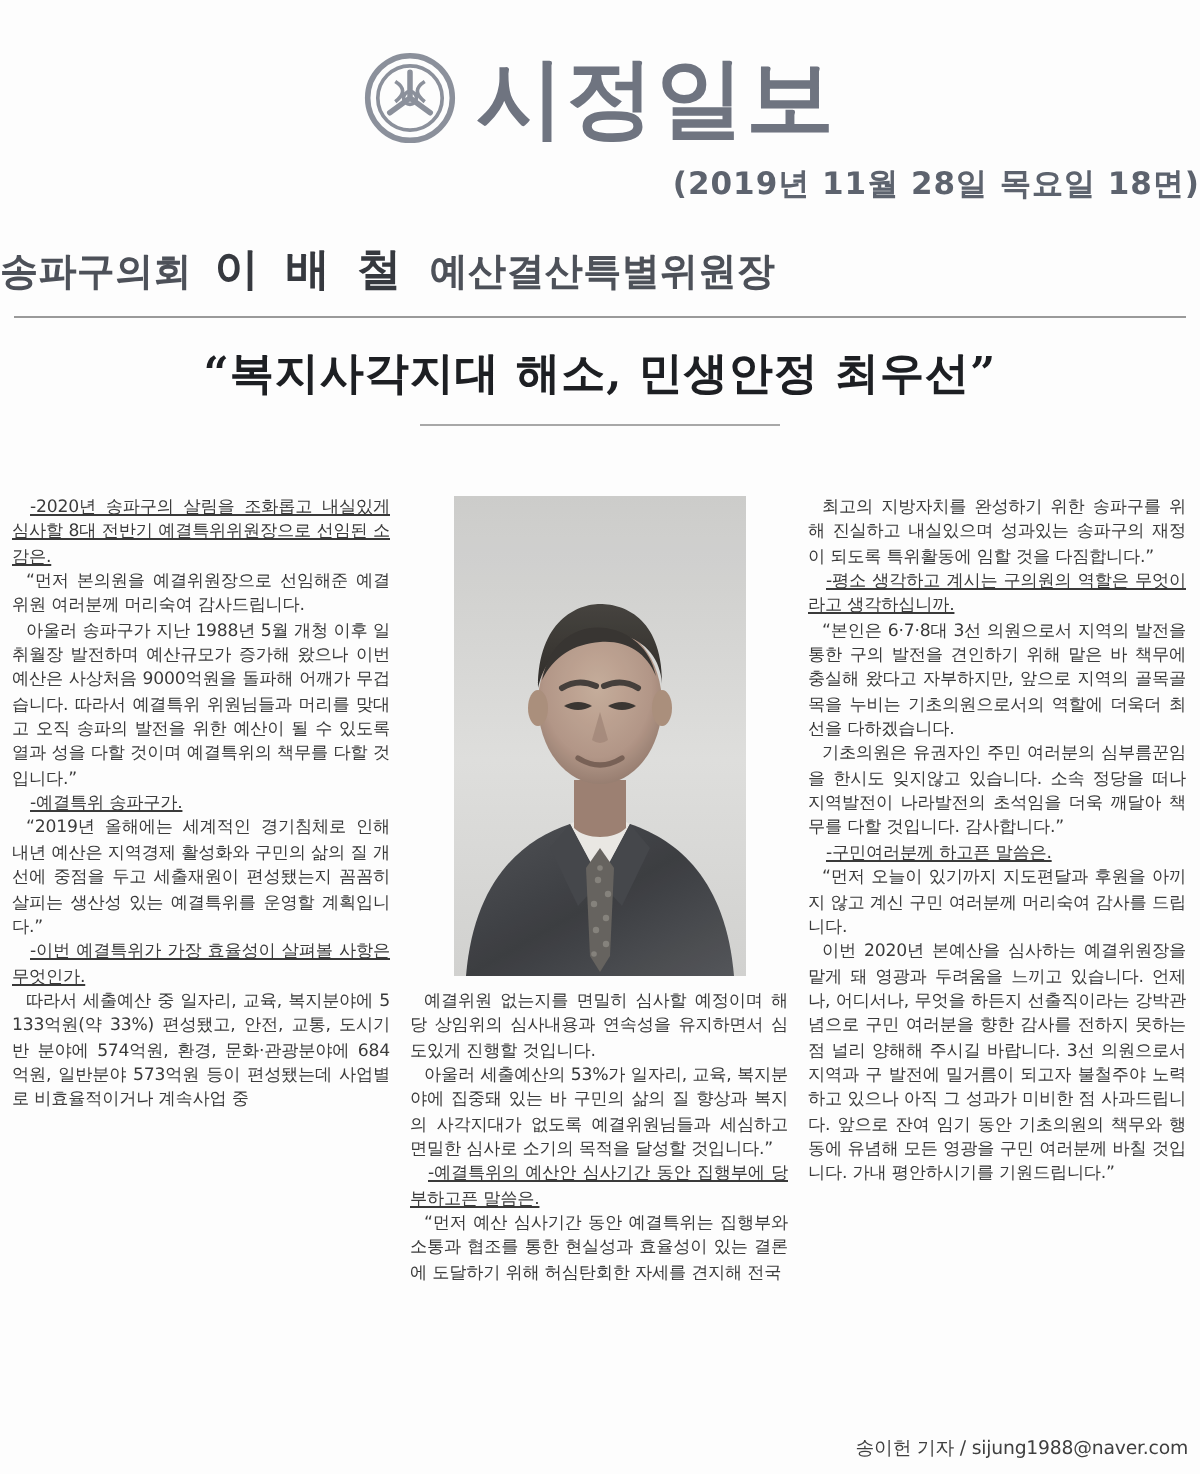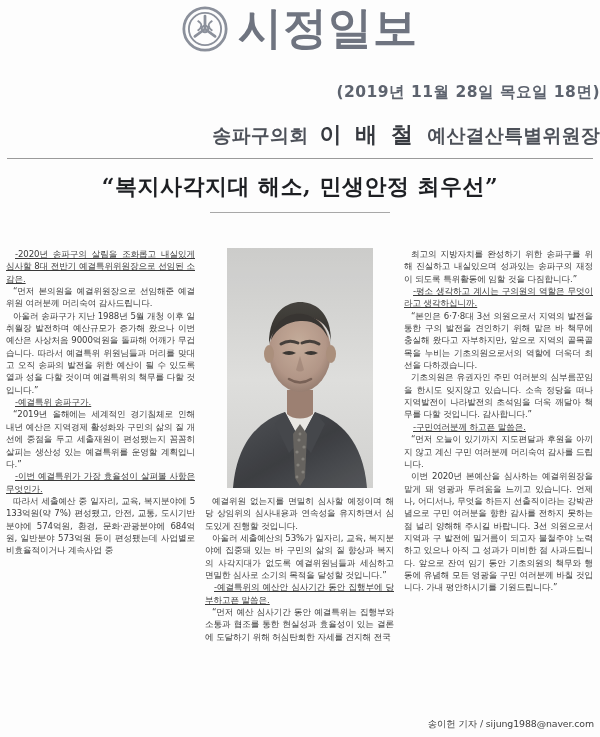--- a/index.html
+++ b/index.html
@@ -19,21 +19,21 @@
     position: relative;
     width: 600px;
     height: 737px;
     background: #fdfdfd;
     box-sizing: border-box;
   }
 
   
   .masthead {
     display: flex;
-    align-items: flex-start;
+    align-items: flex-end;
     justify-content: center;
     gap: 10px;
     height: 72px;
     padding-top: 6px;
     box-sizing: border-box;
   }
   .logo-emblem {
     width: 46px;
     height: 46px;
     flex: 0 0 46px;
@@ -54,21 +54,21 @@
     font-size: 15.5px;
     font-weight: 700;
     color: #5d636e;
     letter-spacing: 0.5px;
     margin-top: 10px;
     white-space: nowrap;
   }
 
   
   .subhead {
-    text-align: right;
+    text-align: left;
     margin-top: 17px;
     white-space: nowrap;
     font-size: 19px;
     color: #4d5159;
     letter-spacing: 0.2px;
   }
   .subhead .org { font-weight: 600; }
   .subhead .person {
     font-weight: 800;
     font-size: 22px;
@@ -188,21 +188,21 @@
 
   <div class="body-columns">
 
     <div class="col" id="col-1">
         <p class="indent">-2020년 송파구의 살림을 조화롭고 내실있게 심사할 8대 전반기 예결특위위원장으로 선임된 소감은.</p>
         <p class="q">“먼저 본의원을 예결위원장으로 선임해준 예결위원 여러분께 머리숙여 감사드립니다.</p>
         <p class="q">아울러 송파구가 지난 1988년 5월 개청 이후 일취월장 발전하며 예산규모가 증가해 왔으나 이번 예산은 사상처음 9000억원을 돌파해 어깨가 무겁습니다. 따라서 예결특위 위원님들과 머리를 맞대고 오직 송파의 발전을 위한 예산이 될 수 있도록 열과 성을 다할 것이며 예결특위의 책무를 다할 것입니다.”</p>
         <p class="indent">-예결특위 송파구가.</p>
         <p class="q">“2019년 올해에는 세계적인 경기침체로 인해 내년 예산은 지역경제 활성화와 구민의 삶의 질 개선에 중점을 두고 세출재원이 편성됐는지 꼼꼼히 살피는 생산성 있는 예결특위를 운영할 계획입니다.”</p>
         <p class="indent">-이번 예결특위가 가장 효율성이 살펴볼 사항은 무엇인가.</p>
-        <p class="q">따라서 세출예산 중 일자리, 교육, 복지분야에 5133억원(약 7%) 편성됐고, 안전, 교통, 도시기반 분야에 574억원, 환경, 문화·관광분야에 684억원, 일반분야 573억원 등이 편성됐는데 사업별로 비효율적이거나 계속사업 중</p>
+        <p class="q">따라서 세출예산 중 일자리, 교육, 복지분야에 5133억원(약 33%) 편성됐고, 안전, 교통, 도시기반 분야에 574억원, 환경, 문화·관광분야에 684억원, 일반분야 573억원 등이 편성됐는데 사업별로 비효율적이거나 계속사업 중</p>
       </div>
 
     <div class="col" id="col-2">
       <div class="photo-wrap">
         <svg viewBox="0 0 146 240" preserveAspectRatio="none" aria-hidden="true">
           <defs>
             <linearGradient id="bgG" x1="0" y1="0" x2="0" y2="1">
               <stop offset="0%" stop-color="#c9c9c7"></stop>
               <stop offset="55%" stop-color="#dcdcda"></stop>
               <stop offset="100%" stop-color="#cfcfcd"></stop>

